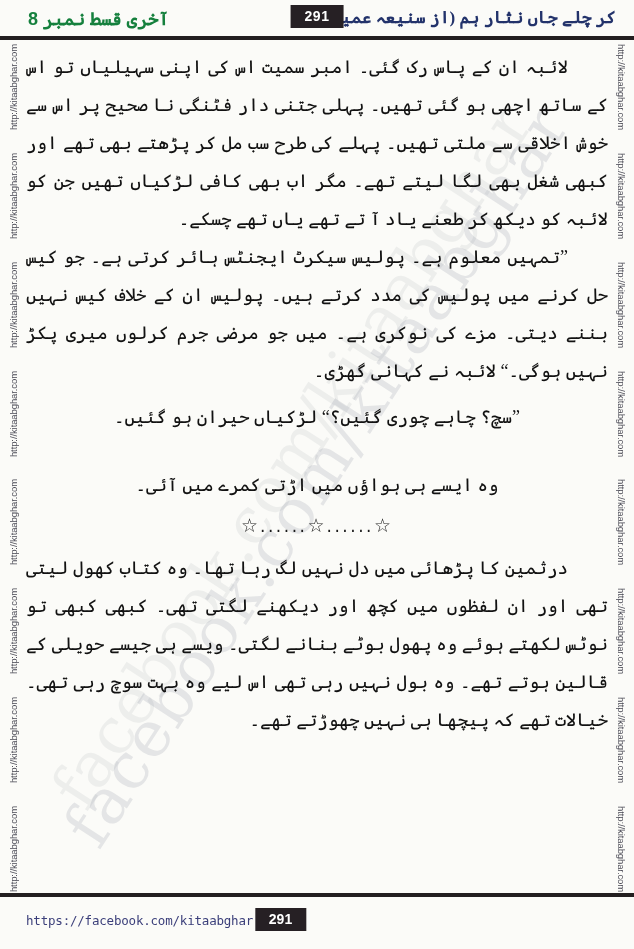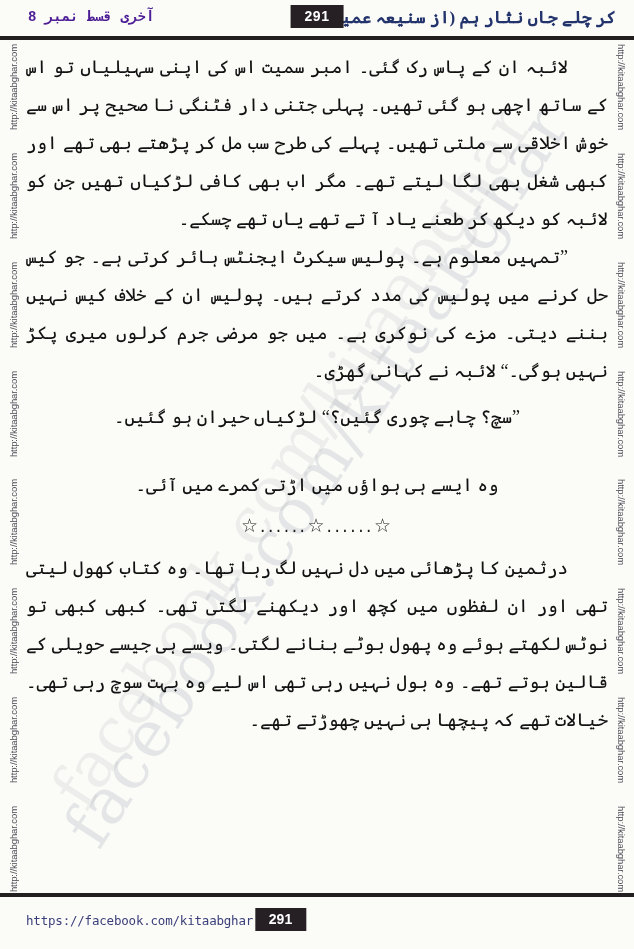--- a/index.html
+++ b/index.html
@@ -75,24 +75,24 @@
     font-size: 17px;
     font-weight: 600;
     color: #23336b;
     direction: rtl;
     white-space: nowrap;
   }
   .header-episode {
     position: absolute;
     left: 28px;
     top: 8px;
-    font-family: Liberation Mono, monospace;
-    font-size: 14px;
+    font-family: Liberation Sans, sans-serif;
+    font-size: 18px;
     font-weight: 700;
-    color: #4c1d95;
+    color: #15803d;
     direction: rtl;
     white-space: nowrap;
   }
   .page-badge {
     position: absolute;
     left: 50%;
     transform: translateX(-50%);
     top: 5px;
     background: #262024;
     color: #ffffff;

